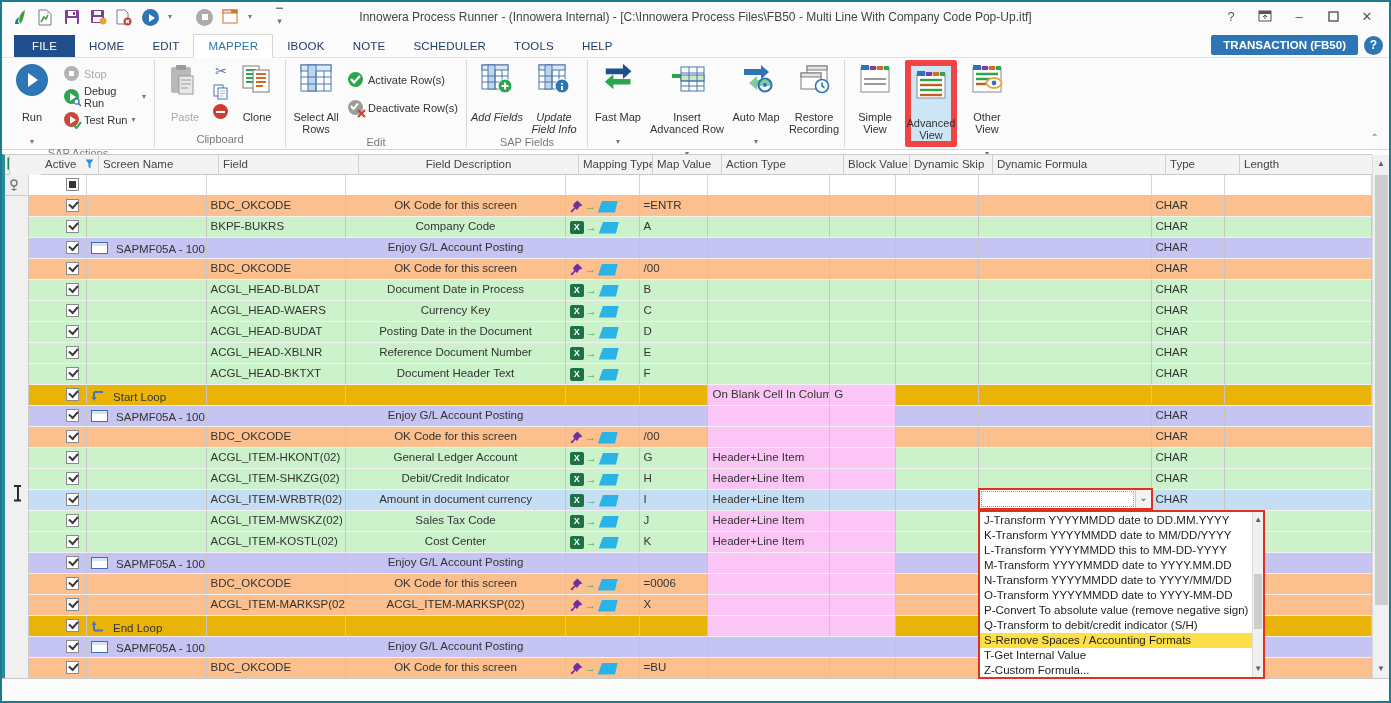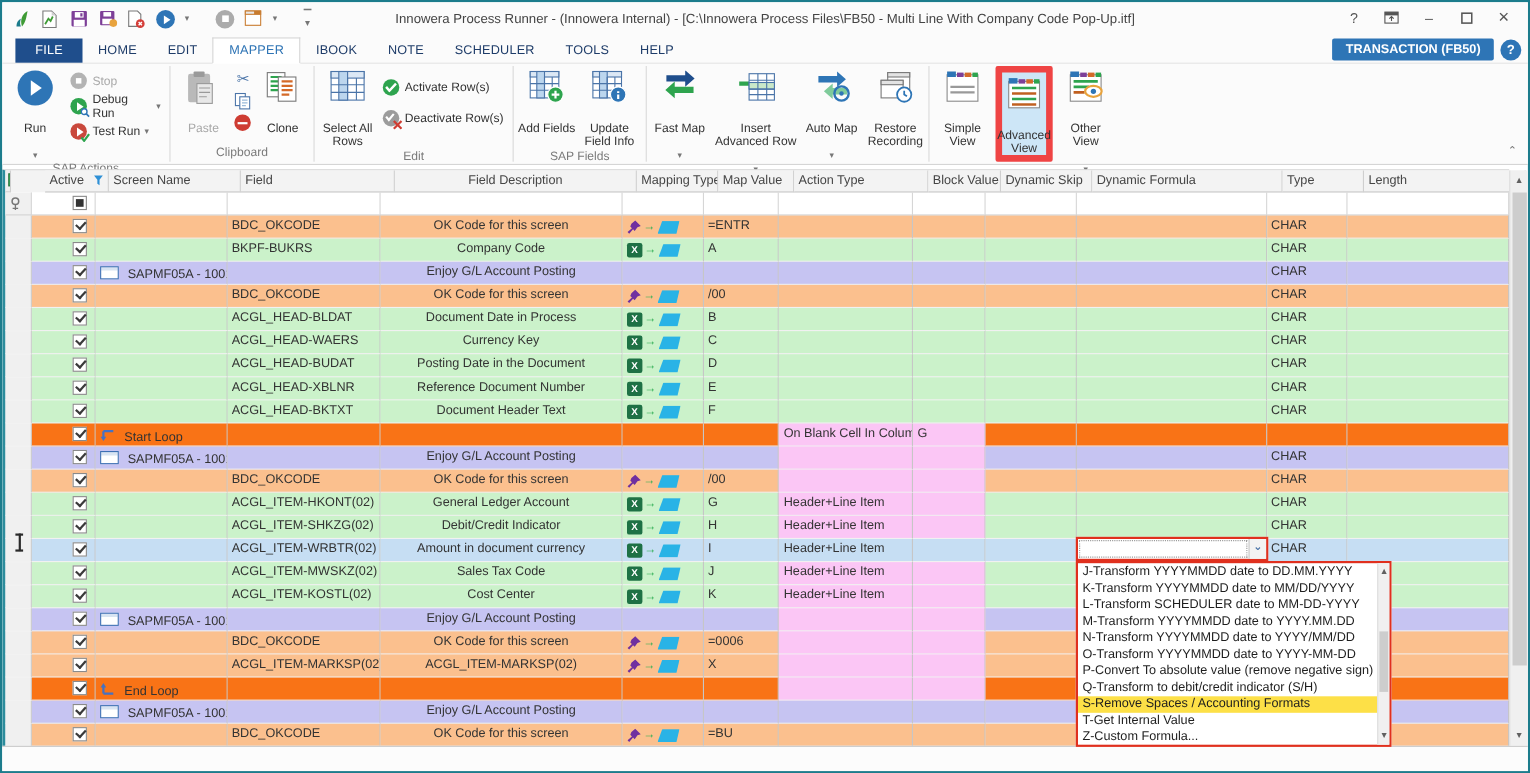--- a/index.html
+++ b/index.html
@@ -57,21 +57,21 @@
   .gfilter { height:21px; background:#fff; }
   .gfilter .gcell { border-bottom:1px solid #C9C9C9; border-right:1px solid #D6D6D6; }
   .w-ind{width:24px;} .w-active{width:58px;} .w-screen{width:120px;} .w-field{width:140px;}
   .w-desc{width:220px;text-align:center;} .w-map{width:74px;} .w-val{width:69px;} .w-bt{width:122px;}
   .w-bv{width:66px;} .w-ds{width:83px;} .w-df{width:173px;} .w-type{width:74px;} .w-len{width:147px;}
   .ind-cell { background:#F0F0F0; border-right:1px solid #C9C9C9; }
   
   .row-orange .gcell { background:#FBC08E; }
   .row-green  .gcell { background:#CBF2CA; }
   .row-purple .gcell { background:#C6C4F2; }
-  .row-pink   .gcell { background:#f97316; }
+  .row-pink   .gcell { background:#eab308; }
   .row-blue   .gcell { background:#C6DEF3; }
   .in-loop .c-bt, .in-loop .c-bv { background:#FBC6F5 !important; }
   .row-blue.in-loop .c-bt, .row-blue.in-loop .c-bv { background:#C6DEF3 !important; }
   .grow .ind-cell { background:#F0F0F0 !important; }
   
   .cb { position:absolute; right:7px; top:3px; width:13px; height:13px; background:#fff; border:1px solid #8A8A8A; }
   .cb.checked::after { content:""; position:absolute; left:2px; top:1px; width:7px; height:4px; border-left:2px solid #3A3A3A; border-bottom:2px solid #3A3A3A; transform:rotate(-48deg); }
   .cb.indet::after { content:""; position:absolute; left:2px; top:2px; width:7px; height:7px; background:#333; }
   
   .mapwrap { display:flex; align-items:center; gap:2px; padding-top:1px; }
@@ -334,21 +334,21 @@
               </span>
             <span>Deactivate Row(s)</span>
           </div>
         </div>
       </div>
       <div class="rgroup-label">Edit</div>
     </div>
     <div class="rsep"></div>
 
     <div class="rgroup" style="width:120px;">
-      <div class="rgroup-body" style="justify-content:space-between;">
+      <div class="rgroup-body" style="justify-content:space-between;font-style:italic;">
         <div class="bigbtn" style="width:52px;">
           <span class="ic32">
             <svg width="32" height="30" viewBox="0 0 32 30">
                 <rect x="1" y="1" width="26" height="24" fill="#fff" stroke="#4A74A8"></rect>
                 <rect x="1" y="1" width="26" height="5" fill="#DCE8F5" stroke="#4A74A8"></rect>
                 <rect x="7" y="1" width="7" height="24" fill="#BCD6EE" stroke="#4A74A8"></rect>
                 <path d="M1 12 h26 M1 18 h26 M14 6 v19 M21 6 v19" stroke="#4A74A8"></path>
                 <circle cx="24" cy="22" r="7" fill="#2EA44E" stroke="#fff"></circle>
                 <path d="M24 18.5 v7 M20.5 22 h7" stroke="#fff" stroke-width="2"></path>
               </svg>
@@ -1211,21 +1211,21 @@
   <div class="bottom-strip"></div>
 
   <div class="combo" style="left:976px;top:486px;width:175px;height:22px;">
     <span class="combo-text"></span>
     <span class="combo-btn"></span>
   </div>
   <div class="ddlist" style="left:976px;top:508px;width:287px;height:169px;">
     <div class="dd-items" id="dd-items">
         <div class="dd-item">J-Transform YYYYMMDD date to DD.MM.YYYY</div>
         <div class="dd-item">K-Transform YYYYMMDD date to MM/DD/YYYY</div>
-        <div class="dd-item">L-Transform SCHEDULER date to MM-DD-YYYY</div>
+        <div class="dd-item">L-Transform YYYYMMDD this to MM-DD-YYYY</div>
         <div class="dd-item">M-Transform YYYYMMDD date to YYYY.MM.DD</div>
         <div class="dd-item">N-Transform YYYYMMDD date to YYYY/MM/DD</div>
         <div class="dd-item">O-Transform YYYYMMDD date to YYYY-MM-DD</div>
         <div class="dd-item">P-Convert To absolute value (remove negative sign)</div>
         <div class="dd-item">Q-Transform to debit/credit indicator (S/H)</div>
         <div class="dd-item hl">S-Remove Spaces / Accounting Formats</div>
         <div class="dd-item">T-Get Internal Value</div>
         <div class="dd-item">Z-Custom Formula...</div>
       </div>
     <div class="dd-scroll">

